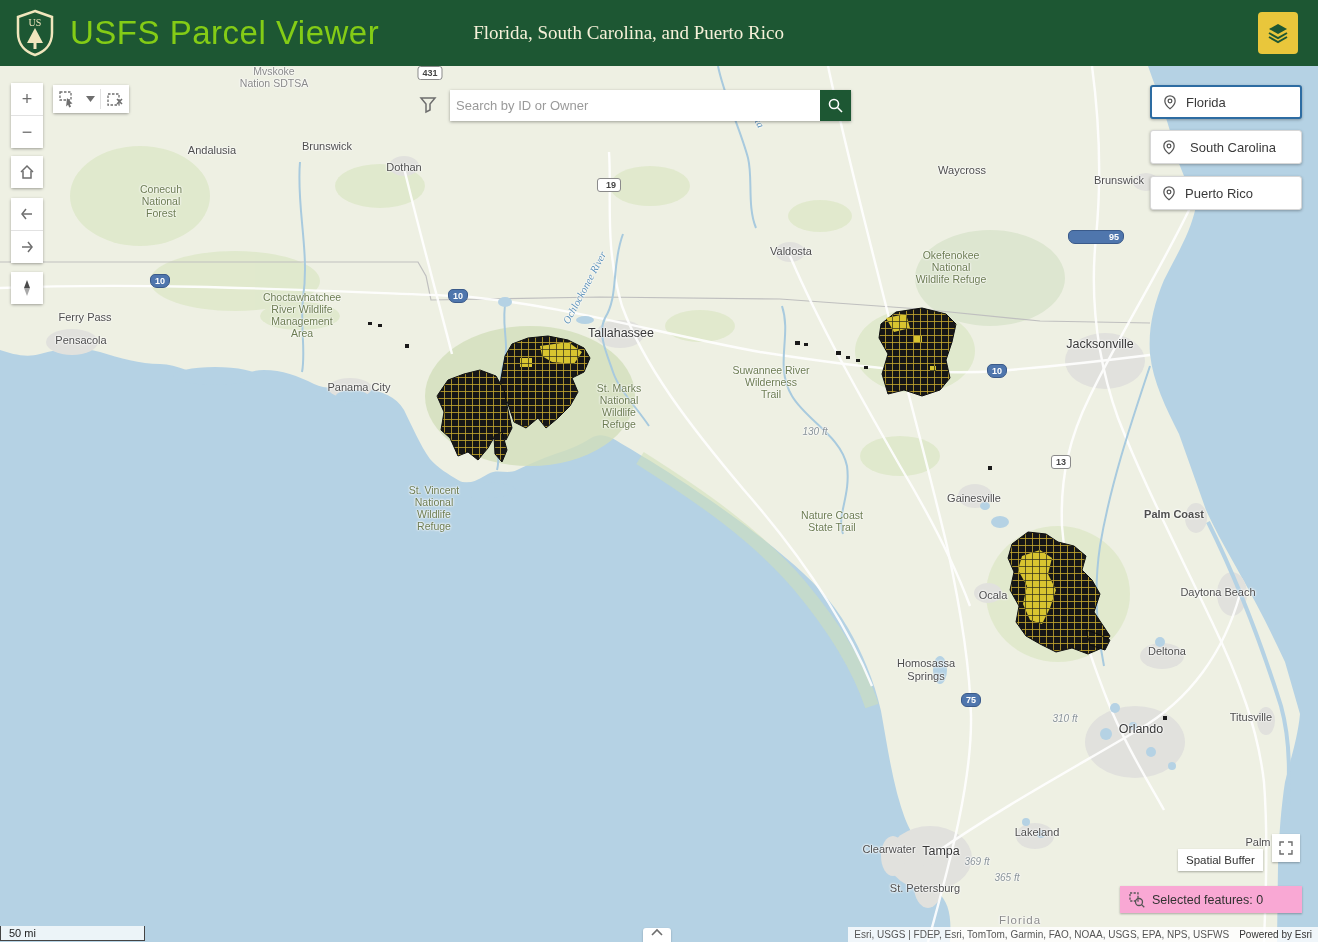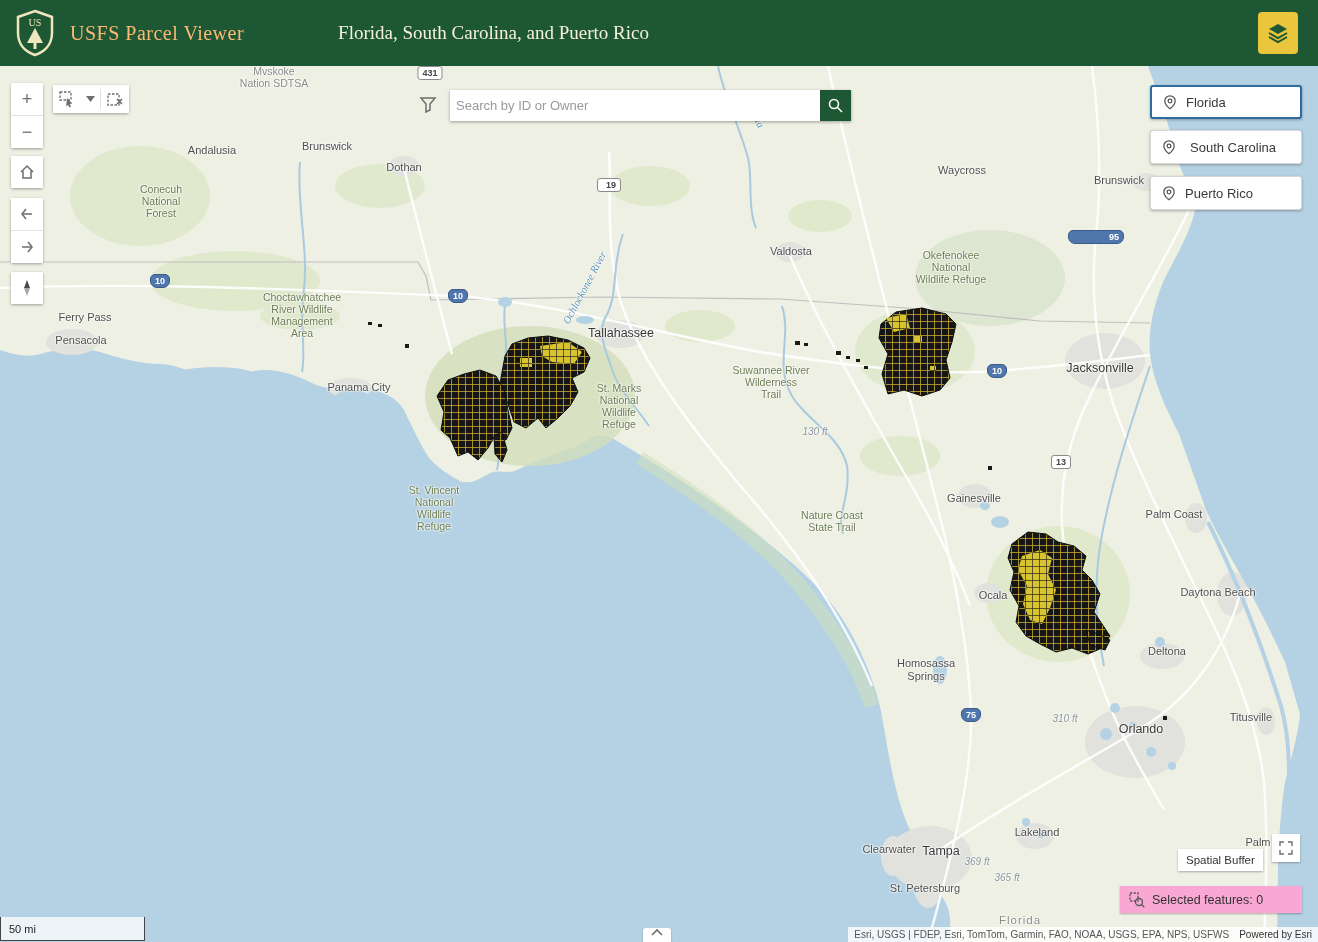--- a/index.html
+++ b/index.html
@@ -1,19 +1,19 @@
 <!DOCTYPE html>
 <html><head>
 <meta charset="utf-8">
 <style>
   html,body{margin:0;padding:0;width:1318px;height:942px;overflow:hidden;font-family:"Liberation Sans",sans-serif;background:#b5d2e4;}
   
   .header{position:relative;height:66px;background:#1d5733;display:flex;align-items:center;padding:0 16px;box-sizing:border-box;}
   .logo{margin-right:16px;display:flex;align-items:center;}
-  .title{font-family:Liberation Serif, serif;font-size:20px;color:#fdba74;letter-spacing:.5px;}
+  .title{font-family:Liberation Sans, sans-serif;font-size:33px;color:#84cc16;letter-spacing:.5px;}
   .subtitle{font-family:"Liberation Serif",serif;font-size:19px;color:#f6f1d9;margin-left:94px;}
   .layers-btn{position:absolute;right:20px;top:12px;width:40px;height:42px;background:#e9c63b;border:none;border-radius:4px;display:flex;align-items:center;justify-content:center;cursor:pointer;}
   
   #map{position:absolute;top:66px;left:0;width:1318px;height:876px;overflow:hidden;}
   #basemap{position:absolute;top:0;left:0;}
   #labels{position:absolute;inset:0;pointer-events:none;}
   .lbl{position:absolute;transform:translate(-50%,-50%);white-space:pre-line;text-align:center;line-height:1.15;pointer-events:none;text-shadow:0 0 2px #fff,0 0 2px #fff,0 0 3px #fff;}
   .city{font-size:11px;color:#4e4e4e;}
   .city-lg{font-size:12.5px;color:#373737;}
   .area{font-size:10.5px;color:#6c7c52;}
@@ -40,21 +40,21 @@
   
   .state-btn{position:absolute;left:1150px;width:152px;height:34px;background:#fff;border:1px solid #d7d7d7;border-radius:3px;box-shadow:0 1px 3px rgba(0,0,0,.3);display:flex;align-items:center;gap:8px;padding:0 10px;font-size:13px;color:#3a3a3a;cursor:pointer;font-family:"Liberation Sans",sans-serif;box-sizing:border-box;}
   .state-btn.active{border:2px solid #2d6ca2;}
   
   #spatial-buffer{position:absolute;left:1178px;top:783px;height:22px;background:#fff;box-shadow:0 1px 2px rgba(0,0,0,.3);font-size:11.5px;color:#323232;display:flex;align-items:center;padding:0 8px;cursor:pointer;}
   #expand-btn{position:absolute;left:1272px;top:768px;width:28px;height:28px;background:#fff;border:none;box-shadow:0 1px 2px rgba(0,0,0,.3);display:flex;align-items:center;justify-content:center;color:#6e6e6e;cursor:pointer;}
   #selected-bar{position:absolute;left:1120px;top:820px;width:182px;height:27px;background:#f9a8d4;box-shadow:0 1px 2px rgba(0,0,0,.3);display:flex;align-items:center;gap:6px;padding:0 8px;font-size:12.5px;color:#323232;cursor:pointer;box-sizing:border-box;}
   
   #attribution{position:absolute;right:0;bottom:0;height:15px;background:rgba(255,255,255,.8);display:flex;align-items:center;gap:10px;padding:0 6px;font-size:10px;color:#555;}
   #attribution .powered{color:#333;}
-  #scalebar{position:absolute;left:0;bottom:1px;width:145px;height:24px;background:rgba(255,255,255,.75);border:1px solid #444;border-top:none;font-size:11px;color:#222;padding:0 0 0 8px;box-sizing:border-box;display:flex;align-items:center;}
+  #scalebar{position:absolute;left:0;bottom:1px;width:145px;height:15px;background:rgba(255,255,255,.75);border:1px solid #444;border-top:none;font-size:11px;color:#222;padding:0 0 0 8px;box-sizing:border-box;display:flex;align-items:center;}
   #collapse-btn{position:absolute;left:643px;bottom:0;width:28px;height:14px;background:#fff;border:none;border-radius:3px 3px 0 0;box-shadow:0 1px 2px rgba(0,0,0,.3);display:flex;align-items:flex-start;justify-content:center;color:#6e6e6e;cursor:pointer;padding:0;}
   svg.icon{display:block;}
 </style>
 </head>
 <body>
 
 <div class="header">
   <span class="logo">
     <svg class="icon" width="38" height="48" viewBox="0 0 38 48">
       <path d="M19,2 L36,8 V24 C36,36 28,43 19,46 C10,43 2,36 2,24 V8 Z" fill="none" stroke="#f0e6bd" stroke-width="2.5"></path>
@@ -233,23 +233,23 @@
 Wilderness
 Trail</span>
       <span class="lbl area" style="left: 619px; top: 340px;">St. Marks
 National
 Wildlife
 Refuge</span>
       <span class="lbl area" style="left: 434px; top: 442px;">St. Vincent
 National
 Wildlife
 Refuge</span>
-      <span class="lbl city-lg" style="left: 1100px; top: 302px; text-align: right;">Jacksonville</span>
+      <span class="lbl city-lg" style="left: 1100px; top: 278px; text-align: right;">Jacksonville</span>
       <span class="lbl city" style="left: 974px; top: 432px;">Gainesville</span>
-      <span class="lbl city" style="left: 1174px; top: 448px;">Palm Coast</span>
+      <span class="lbl city" style="left: 1174px; top: 448px; font-weight: bold;">Palm Coast</span>
       <span class="lbl area" style="left: 832px; top: 455px;">Nature Coast
 State Trail</span>
       <span class="lbl city" style="left: 993px; top: 529px;">Ocala</span>
       <span class="lbl city" style="left: 1218px; top: 526px;">Daytona Beach</span>
       <span class="lbl city" style="left: 1167px; top: 585px;">Deltona</span>
       <span class="lbl city" style="left: 926px; top: 604px;">Homosassa
 Springs</span>
       <span class="lbl city-lg" style="left: 1141px; top: 663px;">Orlando</span>
       <span class="lbl city" style="left: 1251px; top: 651px;">Titusville</span>
       <span class="lbl city" style="left: 1037px; top: 766px;">Lakeland</span>
@@ -264,21 +264,21 @@
       <span class="lbl elev" style="left: 1065px; top: 653px;">310 ft</span>
       <span class="lbl elev" style="left: 977px; top: 796px;">369 ft</span>
       <span class="lbl elev" style="left: 1007px; top: 812px;">365 ft</span>
       <span class="shield us" style="left: 430px; top: 7px;">431</span>
       <span class="shield us" style="left: 609px; top: 119px; padding-left: 8px;">19</span>
       <span class="shield i" style="left: 160px; top: 215px;">10</span>
       <span class="shield i" style="left: 458px; top: 230px;">10</span>
       <span class="shield i" style="left: 997px; top: 305px;">10</span>
       <span class="shield i" style="left: 1096px; top: 171px; padding-left: 40px;">95</span>
       <span class="shield us" style="left: 1061px; top: 396px;">13</span>
-      <span class="shield i" style="left: 971px; top: 649px;">75</span>
+      <span class="shield i" style="left: 971px; top: 634px; border-radius: 6px;">75</span>
     </div>
 
   <div class="wgroup" style="left:11px;top:17px;">
     <button class="wbtn">+</button>
     <div class="hdiv"></div>
     <button class="wbtn">−</button>
   </div>
 
   <div class="wgroup" style="left:11px;top:90px;">
     <button class="wbtn">

